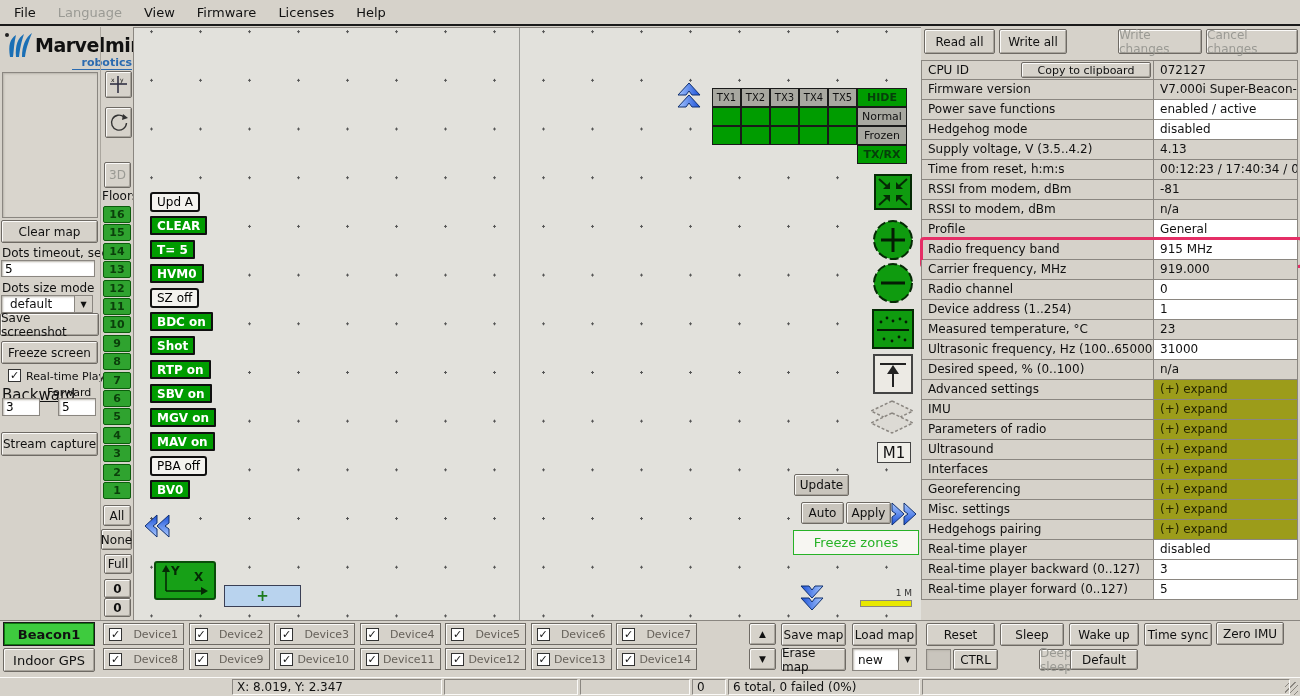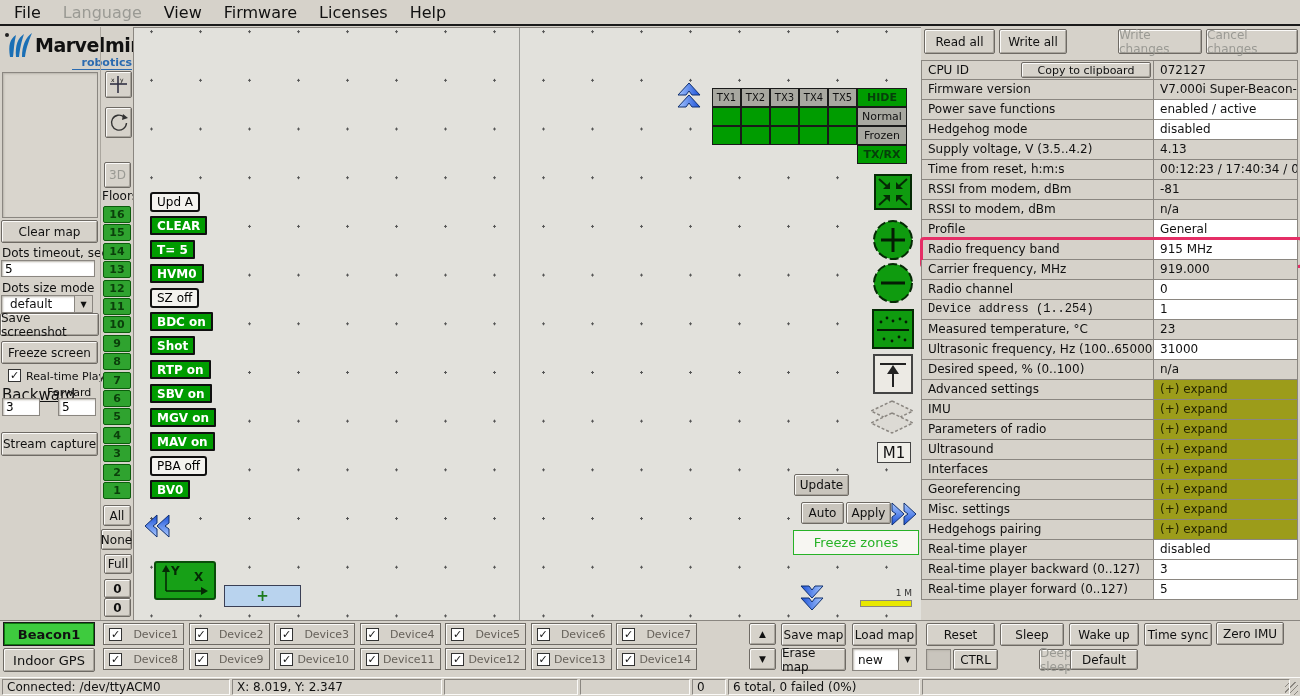--- a/index.html
+++ b/index.html
@@ -3,21 +3,21 @@
 <meta charset="utf-8">
 <style>
   html,body{margin:0;padding:0;}
   #root{position:relative;width:1300px;height:696px;background:#d6d2ca;
         font-family:"DejaVu Sans","Liberation Sans",sans-serif;font-size:12px;color:#111;
         overflow:hidden;user-select:none;}
   .abs{position:absolute;}
   
   #menubar{left:0;top:0;width:1300px;height:26px;background:#d6d2ca;border-bottom:2px solid #1a1a1a;
            display:flex;align-items:center;gap:14px;padding-left:10px;box-sizing:border-box;}
-  .menu-item{font-size:16px;color:#111;padding:2px 4px;}
+  .menu-item{font-size:13px;color:#111;padding:2px 4px;}
   .menu-item.disabled{color:#9a9a94;}
   
   .btn{background:#d6d2ca;border:1px solid #6e6a64;box-shadow:inset 1px 1px 0 #fbfaf8, inset -1px -1px 0 #a7a39b;
        display:flex;align-items:center;justify-content:center;font-size:12px;color:#111;box-sizing:border-box;border-radius:2px;}
   .btn.disabled{color:#9a9a94;}
   .sunken{background:#fff;border:1px solid #8a8680;box-shadow:inset 1px 1px 2px #b9b5ad;box-sizing:border-box;}
   .lbl{font-size:12px;color:#111;}
   
   .gbtn{background:#009c00;color:#fff;font-weight:bold;border:2px solid #101010;border-radius:1px;
         font-size:12px;padding:0 5px;height:19px;display:inline-flex;align-items:center;box-sizing:border-box;}
@@ -333,21 +333,21 @@
       <div class="trow-value vbg-gray" style="top: 200px;">n/a</div>
       <div class="trow-label" style="top: 220px;"><span>Profile</span></div>
       <div class="trow-value vbg-white" style="top: 220px;">General</div>
       <div class="trow-label" style="top: 240px;"><span>Radio frequency band</span></div>
       <div class="trow-value vbg-white" style="top: 240px;">915 MHz</div>
       <div class="hl-overlay" style="left: 920px; top: 237px; width: 377px; height: 25px;"></div>
       <div class="trow-label" style="top: 260px;"><span>Carrier frequency, MHz</span></div>
       <div class="trow-value vbg-gray" style="top: 260px;">919.000</div>
       <div class="trow-label" style="top: 280px;"><span>Radio channel</span></div>
       <div class="trow-value vbg-white" style="top: 280px;">0</div>
-      <div class="trow-label" style="top: 300px; font-family: Liberation Mono, monospace;"><span>Device address (1..254)</span></div>
+      <div class="trow-label" style="top: 300px;"><span>Device address (1..254)</span></div>
       <div class="trow-value vbg-white" style="top: 300px;">1</div>
       <div class="trow-label" style="top: 320px;"><span>Measured temperature, °C</span></div>
       <div class="trow-value vbg-gray" style="top: 320px;">23</div>
       <div class="trow-label" style="top: 340px;"><span>Ultrasonic frequency, Hz (100..65000)</span></div>
       <div class="trow-value vbg-white" style="top: 340px;">31000</div>
       <div class="trow-label" style="top: 360px;"><span>Desired speed, % (0..100)</span></div>
       <div class="trow-value vbg-gray" style="top: 360px;">n/a</div>
       <div class="trow-label" style="top: 380px;"><span>Advanced settings</span></div>
       <div class="trow-value vbg-olive" style="top: 380px;">(+) expand</div>
       <div class="trow-label" style="top: 400px;"><span>IMU</span></div>
@@ -457,21 +457,20 @@
   <div class="abs btn" style="left:1144px;top:623px;width:68px;height:23px;">Time sync</div>
   <div class="abs btn" style="left:1216px;top:622px;width:68px;height:23px;">Zero IMU</div>
 
   <div class="abs sunken" style="left:926px;top:649px;width:25px;height:21px;background:#c9c5bd;"></div>
   <div class="abs btn" style="left:953px;top:649px;width:45px;height:21px;">CTRL</div>
   <div class="abs btn disabled" style="left:1039px;top:649px;width:44px;height:21px;">Deep sleep</div>
   <div class="abs btn" style="left:1070px;top:649px;width:68px;height:21px;">Default</div>
 
   <div id="statusbar" class="abs">
     <div class="grip"></div>
-  <div class="seg" style="left: 2px; width: 228px;">Connected: /dev/ttyACM0</div>
       <div class="seg" style="left: 232px; width: 210px;">X: 8.019, Y: 2.347</div>
       <div class="seg" style="left: 444px; width: 134px;"></div>
       <div class="seg" style="left: 580px; width: 110px;"></div>
       <div class="seg" style="left: 692px; width: 34px;">0</div>
       <div class="seg" style="left: 728px; width: 192px;">6 total, 0 failed (0%)</div>
       <div class="seg" style="left: 922px; width: 368px;"></div>
     </div>
 
 </div>
 

